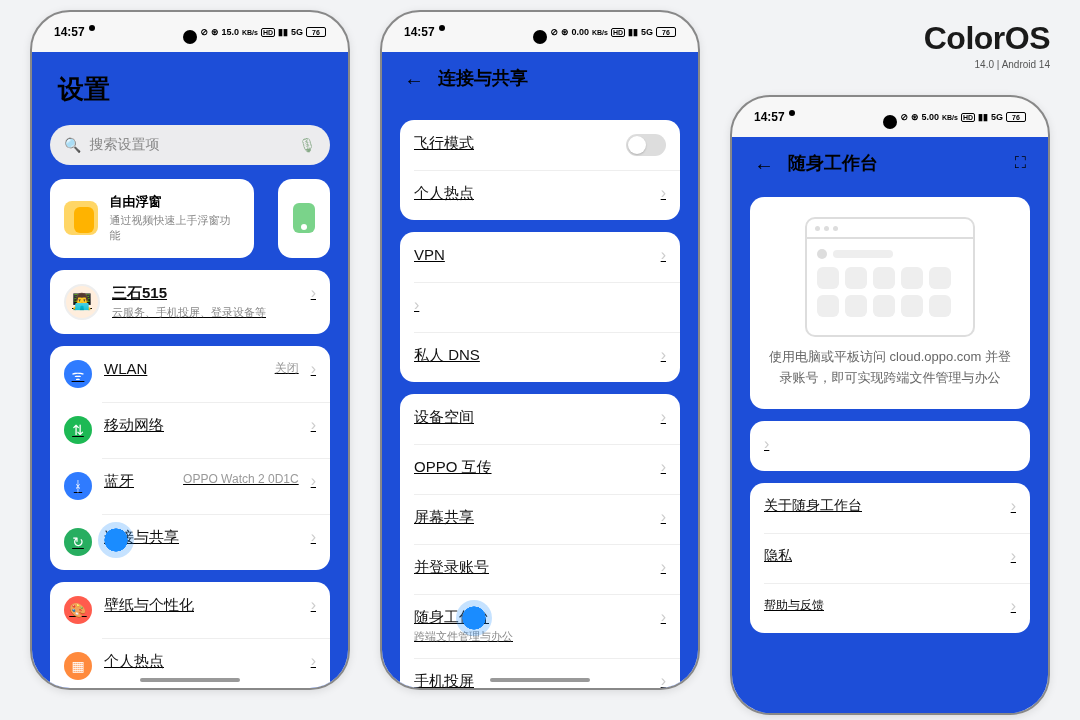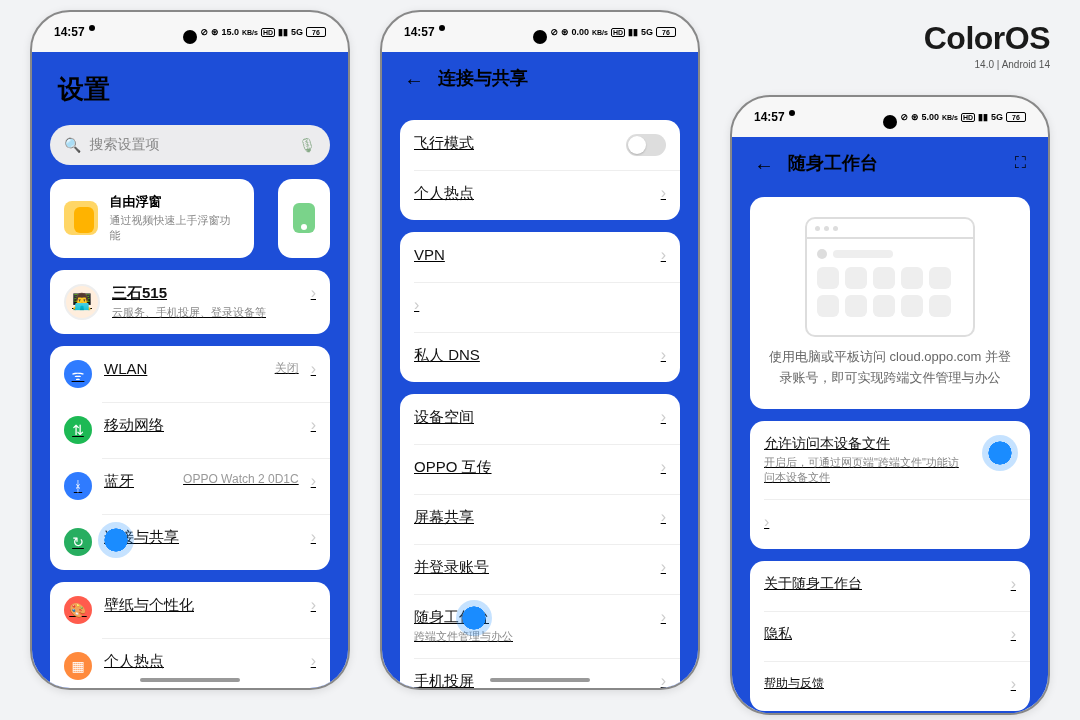--- a/index.html
+++ b/index.html
@@ -320,29 +320,20 @@
               <div class="bx"></div>
               <div class="bx"></div>
               <div class="bx"></div>
             </div>
         </div>
       </div>
       <p>使用电脑或平板访问 cloud.oppo.com 并登录账号，即可实现跨端文件管理与办公</p>
     </div>
     <div class="card">
       <div class="row tight">
-        <div class="col">
-          <div class="title2">允许访问本设备文件</div>
-          <div class="sub">开启后，可通过网页端"跨端文件"功能访问本设备文件</div>
-        </div>
-        <div style="position:relative;width:40px;height:36px">
-          <div class="hl" style="right:-2px;top:0;"></div>
-        </div>
-      </div>
-      <div class="row tight">
         <span class="chev">›</span>
       </div>
     </div>
     <div class="card">
       <div class="row tight">
           <div class="label" style="font-size:14px">关于随身工作台</div>
           <span class="chev">›</span>
         </div>
       <div class="row tight">
           <div class="label" style="font-size:14px">隐私</div>

